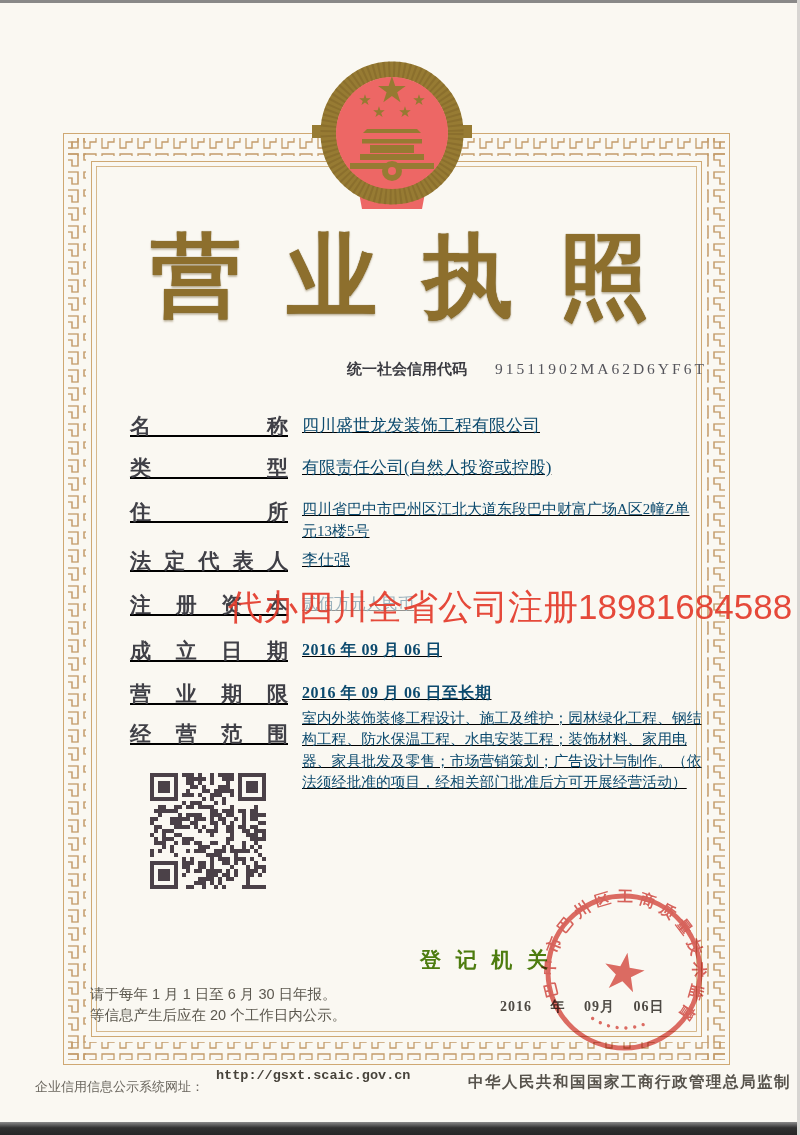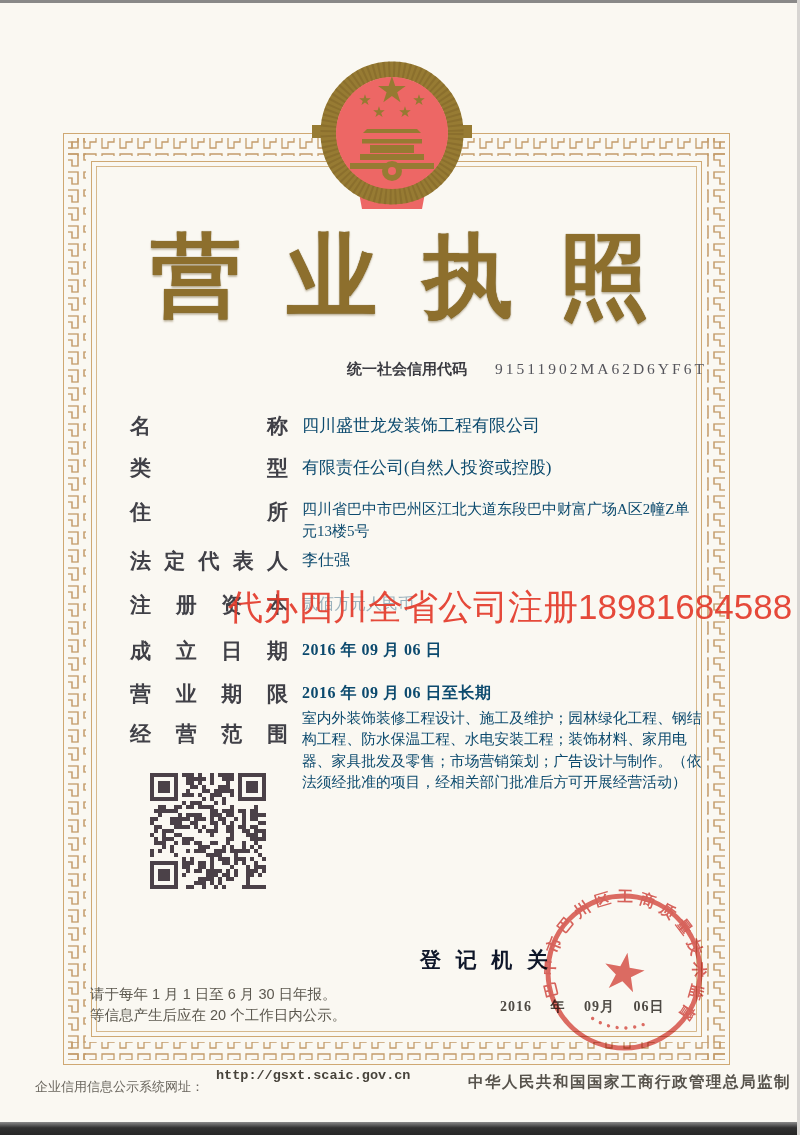--- a/index.html
+++ b/index.html
@@ -20,41 +20,41 @@
 
   .title { position:absolute; left:0; top:216px; width:800px; text-align:center;
            font-size:90px; font-weight:800; color:#8d6f2d; letter-spacing:46px; text-indent:46px;
            text-shadow:0 2px 2px rgba(92,70,18,.35), 0 0 1px #6a531d;
            font-family:"Liberation Sans", sans-serif; }
 
   .credit-line { position:absolute; left:347px; top:360px; display:flex; gap:28px; align-items:baseline; }
   .credit-label { font-size:15px; font-weight:700; color:#3b3b41; }
   .credit-code  { font-family:"Liberation Serif", serif; font-size:15.5px; letter-spacing:3px; color:#55555c; }
 
-  .row { position:absolute; left:130px; display:flex; align-items:flex-start; }
+  .row { position:absolute; left:130px; display:flex; align-items:flex-start;text-decoration:underline; }
   .flabel { width:158px; flex:0 0 158px; font-size:21px; font-weight:700; color:#404047;
             text-align:justify; text-align-last:justify; }
   .fvalue { margin-left:14px; width:400px; font-family:"Liberation Serif", serif; color:#0c4a6e; }
   .v-lg { font-size:17px; padding-top:2px; }
   .v-md { font-size:16px; padding-top:3px; }
   .v-sm { font-size:15px; line-height:22px; }
   .v-date { font-size:16px; font-weight:600; padding-top:3px; letter-spacing:.5px; }
   .v-scope { font-size:14.8px; line-height:21.4px; width:402px; }
   .v-faint { font-size:16px; padding-top:3px; opacity:.4; }
   .r1 { top:412px; } .r2 { top:454px; } .r3 { top:498px; } .r4 { top:547px; }
   .r5 { top:591px; } .r6 { top:637px; } .r7 { top:680px; } .r8 { top:708px; }
   .r8 .flabel { padding-top:12px; }
 
   .watermark { position:absolute; left:228px; top:584px; font-size:35px; font-weight:500;
                color:#e43b2b; white-space:nowrap; opacity:.92; }
 
   .qr { position:absolute; left:150px; top:773px; }
 
   .reg-label { position:absolute; left:420px; top:946px; width:128px; font-size:21px; font-weight:700;
-               color:#0f172a; text-align:justify; text-align-last:justify; }
+               color:#4d7c0f; text-align:justify; text-align-last:justify; }
   .issue-date { position:absolute; left:500px; top:998px; font-family:"Liberation Serif", serif;
                 font-size:14px; font-weight:600; color:#4e4a44; word-spacing:14px; letter-spacing:1px; }
 
   .stamp { position:absolute; left:540px; top:888px; transform:rotate(10deg); opacity:.88;
            mix-blend-mode:multiply; }
 
   .notes { position:absolute; left:90px; top:984px; width:330px; font-size:14.5px; line-height:20.5px;
            color:#5c584f; }
 
   .footer-left-label { position:absolute; left:35px; top:1078px; font-size:13px; color:#6a665e; }

